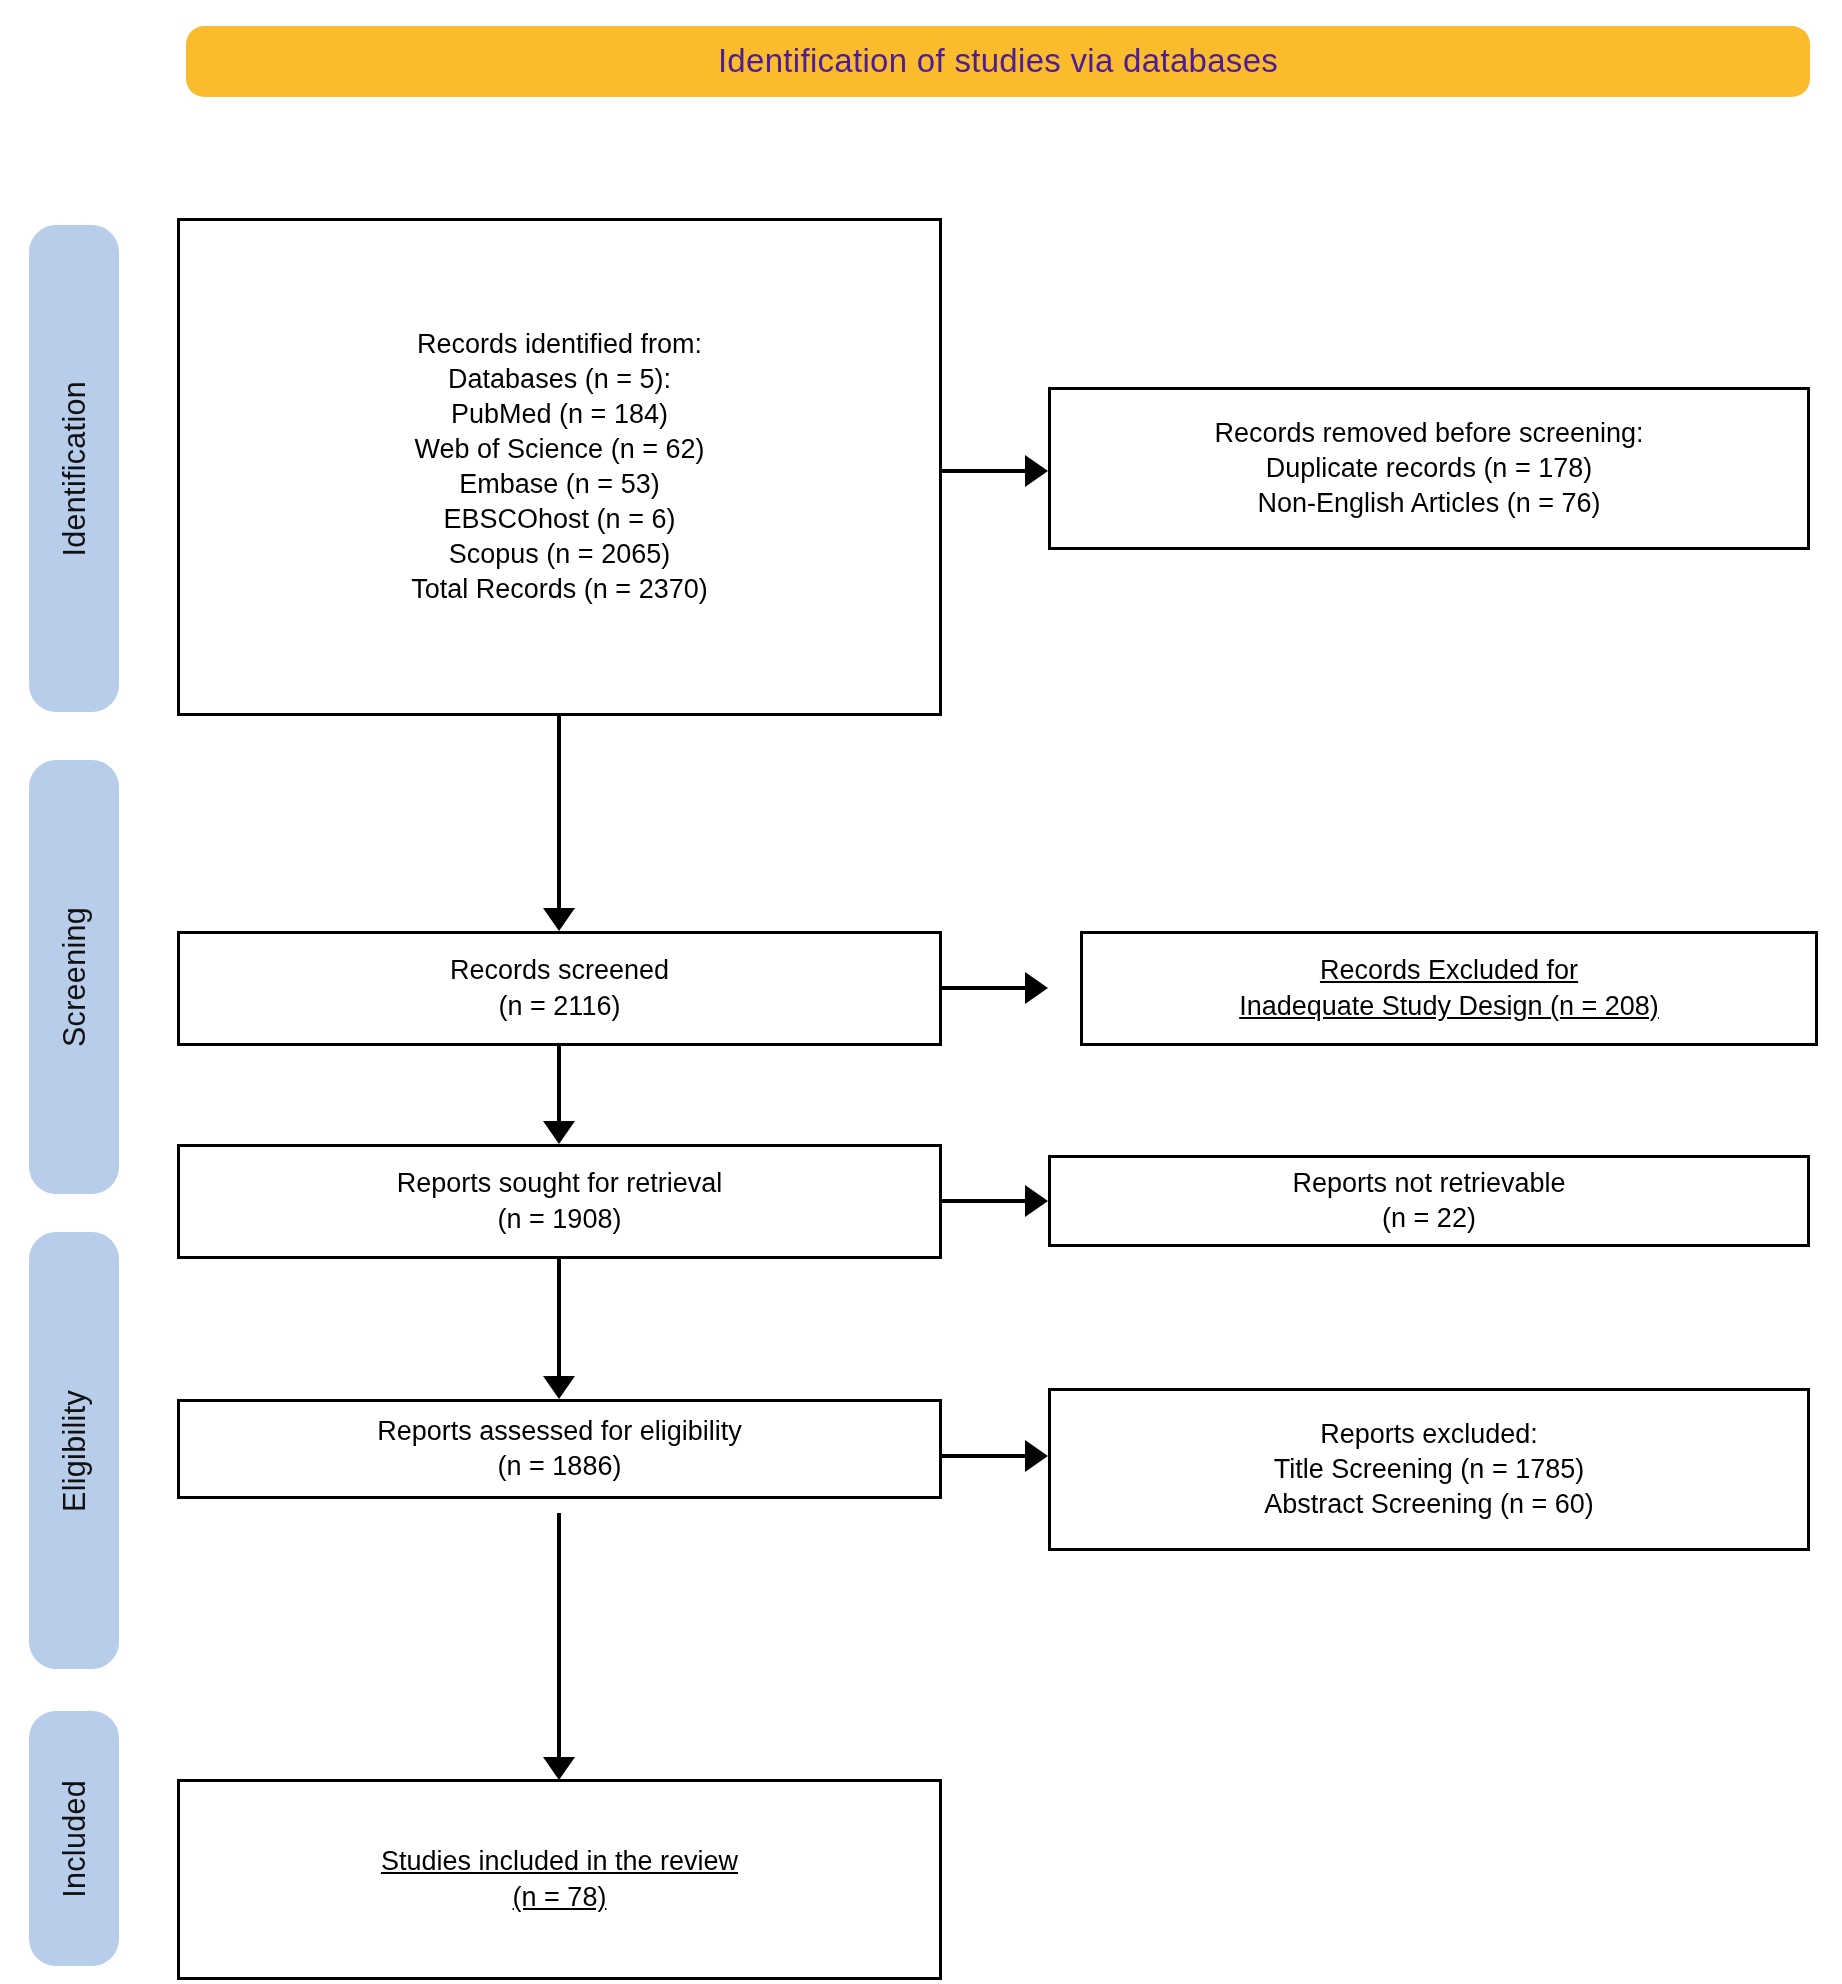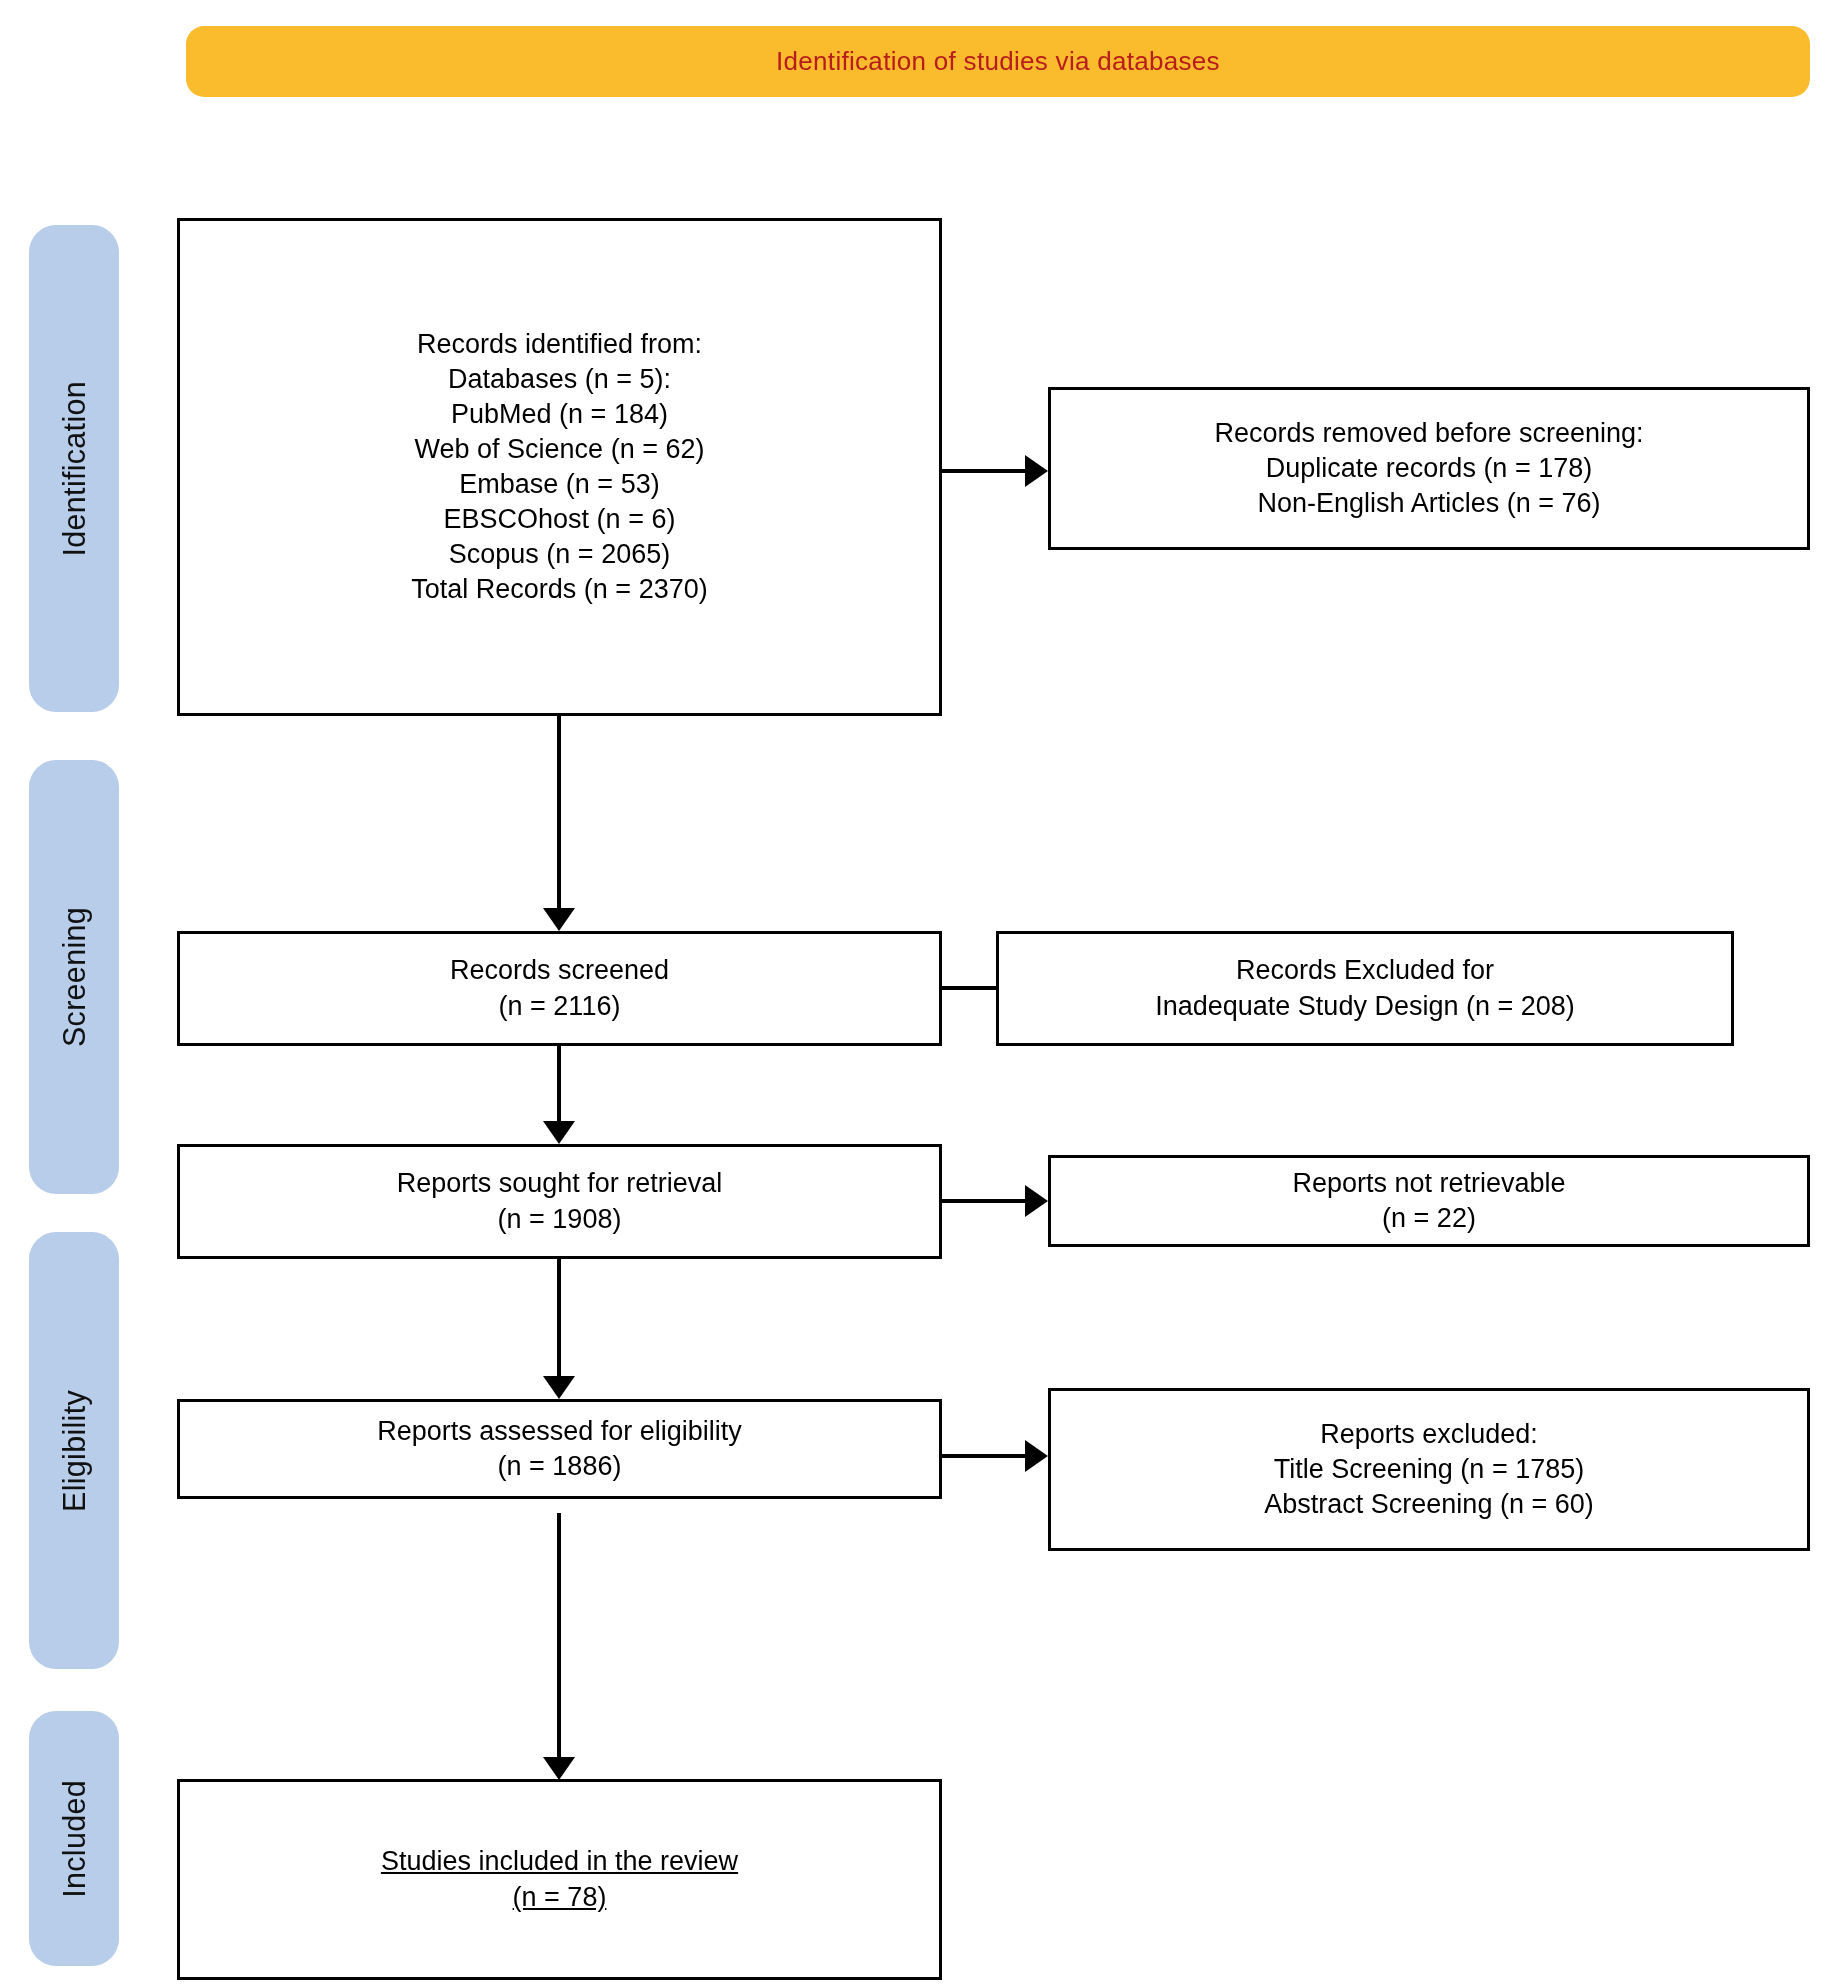--- a/index.html
+++ b/index.html
@@ -26,22 +26,22 @@
     top: 25.6px;
     width: 1624px;
     height: 71px;
     background: #FABB2D;
     border-radius: 18.3px;
     display: flex;
     align-items: center;
     justify-content: center;
   }
   .banner-title {
-    font-size: 26px;
-    color: #b91c1c;
+    font-size: 33px;
+    color: #4c1d95;
     letter-spacing: 0.3px;
     white-space: nowrap;
   }
 
   
   .stage-pill {
     position: absolute;
     left: 29px;
     width: 90px;
     background: #B7CDEA;
@@ -156,21 +156,21 @@
   <div class="arrow-down" style="left:543px; top:908px;"></div>
 
   <div class="fbox" style="left:177px; top:931px; width:765px; height:115px;">
     <div class="line">Records screened</div>
     <div class="line">(n = 2116)</div>
   </div>
 
   <div class="hline" style="left:941px; top:986px; width:85px;"></div>
   <div class="arrow-right" style="left:1025px; top:972px;"></div>
 
-  <div class="fbox" style="left:996px; top:931px; width:738px; height:115px;">
+  <div class="fbox" style="left:1080px; top:931px; width:738px; height:115px;text-decoration:underline;">
     <div class="line">Records Excluded for</div>
     <div class="line">Inadequate Study Design (n = 208)</div>
   </div>
 
   <div class="vline" style="left:557px; top:1045px; height:80px;"></div>
   <div class="arrow-down" style="left:543px; top:1121px;"></div>
 
   <div class="fbox" style="left:177px; top:1144px; width:765px; height:115px;">
     <div class="line">Reports sought for retrieval</div>
     <div class="line">(n = 1908)</div>

